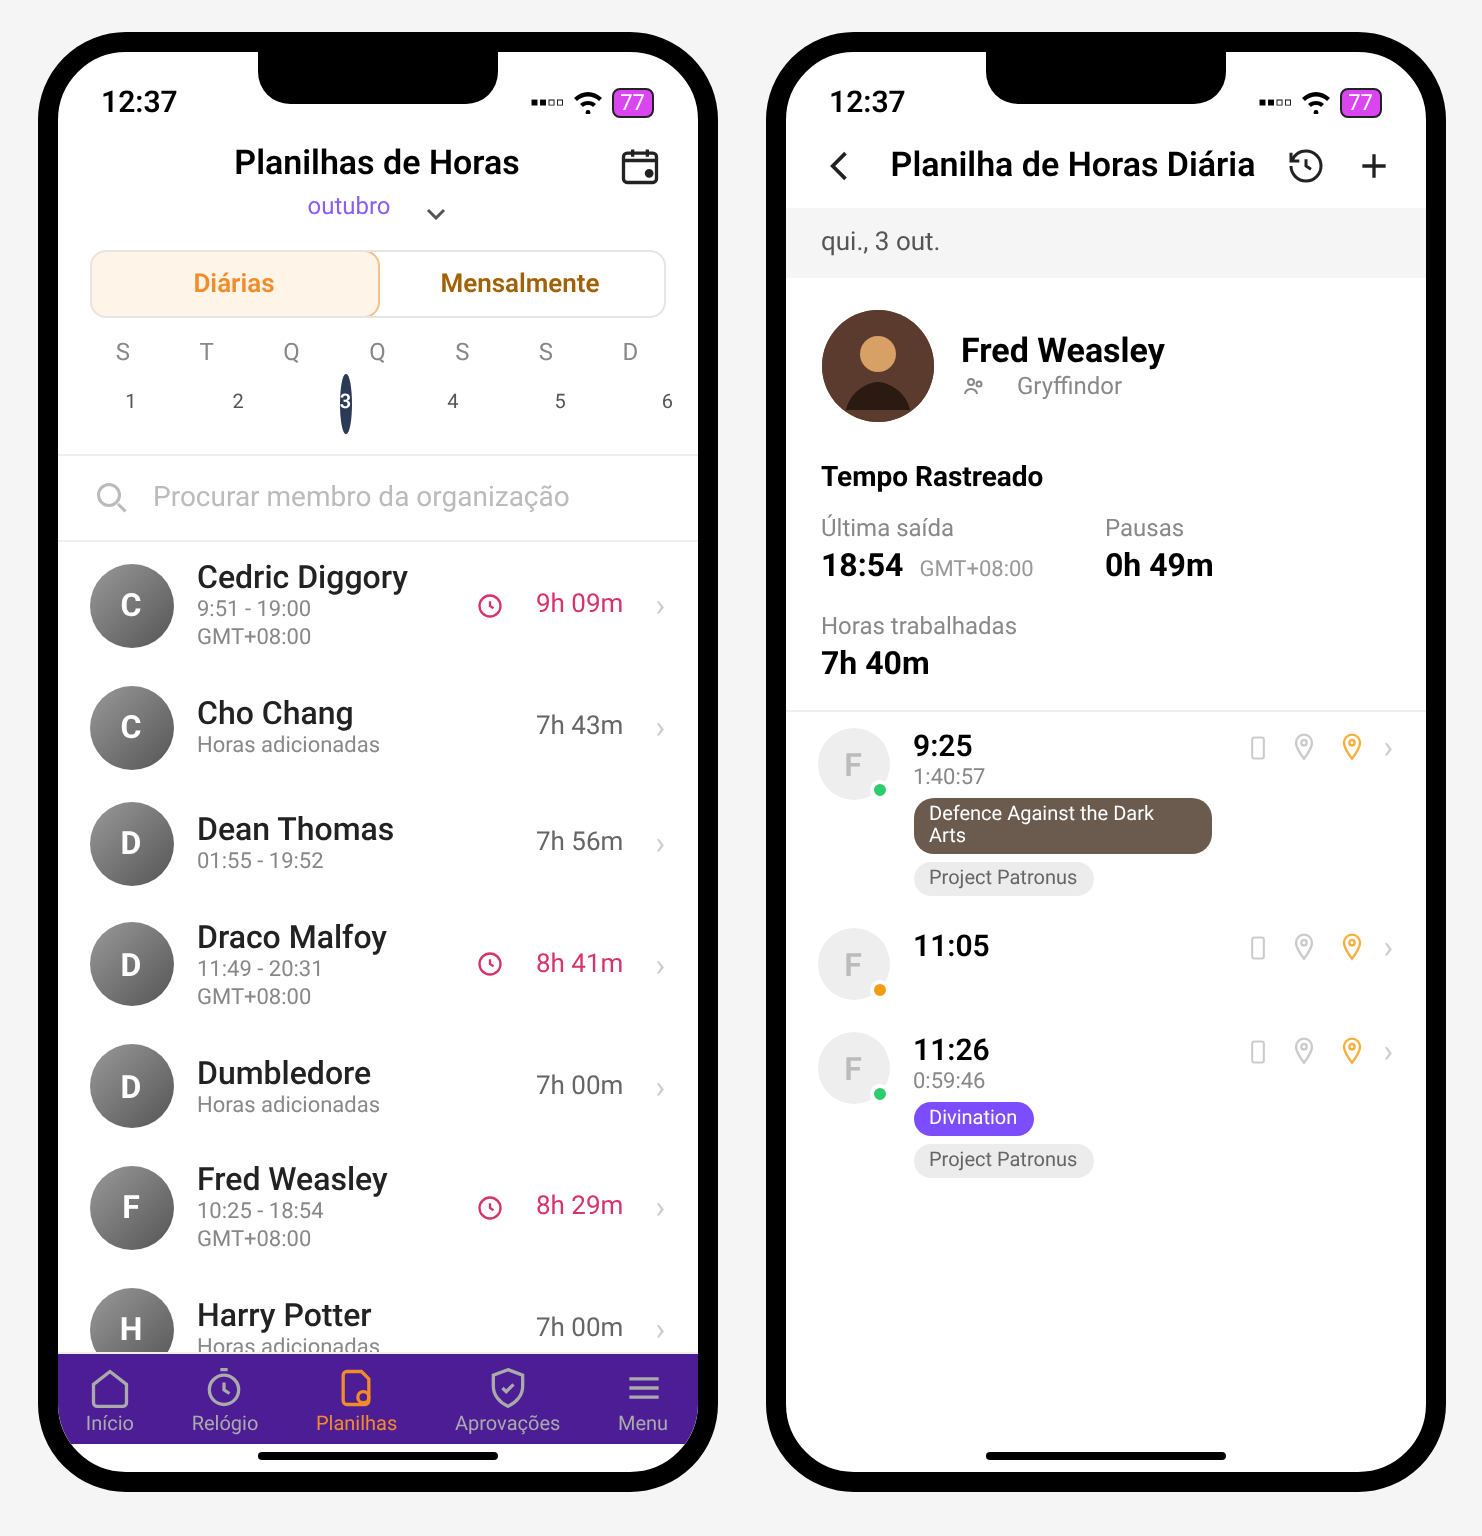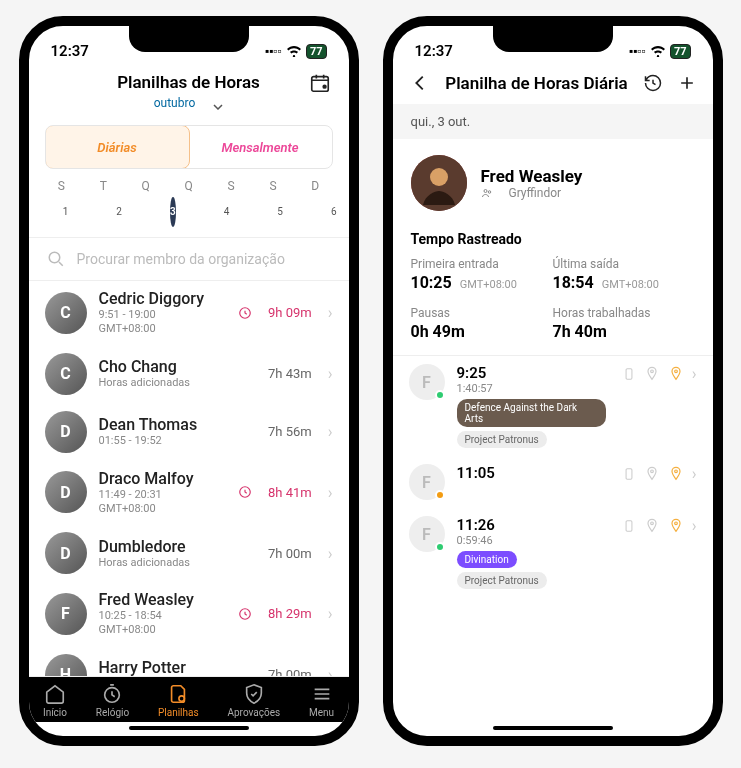--- a/index.html
+++ b/index.html
@@ -33,47 +33,46 @@
   }
   .status-bar {
     display: flex; justify-content: space-between; align-items: center;
     padding: 10px 22px 0 22px;
     font-size: 15px; font-weight: 600;
     height: 40px;
   }
   .status-right { display: flex; align-items: center; gap: 4px; font-size: 12px; }
   .battery-box {
     border: 1px solid #222; border-radius: 4px;
-    padding: 0 3px; font-size: 11px; font-weight: 700;
-    background: #14532d; color: #fff;
+    padding: 0 3px; font-size: 11px; font-weight: 400;
+    background: #d946ef; color: #fff;
   }
   .header {
     text-align: center;
     padding: 6px 16px 8px 16px;
     position: relative;
   }
   .header-title { font-size: 17px; font-weight: 600; }
-  .header-sub { font-size: 12px; color: #0369a1; display: inline-flex; align-items: flex-end; gap: 18px; }
+  .header-sub { font-size: 12px; color: #8b5cf6; display: inline-flex; align-items: flex-end; gap: 18px; }
   .header-icon-right {
     position: absolute; right: 18px; top: 6px;
   }
   .seg-control {
     display: flex;
     margin: 6px 16px 10px 16px;
     border: 1px solid #e5e5e5;
     border-radius: 8px;
     overflow: hidden;
-    height: 44px;
-    font-style: italic;
+    height: 34px;
   }
   .seg-btn {
     flex: 1;
     font-size: 13px; font-weight: 600;
     display: flex; align-items: center; justify-content: center;
-    color: #ec4899;
+    color: #a16207;
   }
   .seg-btn.active {
     color: #F28C28;
     background: #FFF4E8;
     border: 1px solid #F5C08A;
     border-radius: 8px;
     margin: -1px;
   }
   .week-row {
     display: flex; justify-content: space-around;
@@ -110,21 +109,21 @@
   .li-name { font-size: 16px; font-weight: 500; color: #222; }
   .li-meta { font-size: 11px; color: #888; line-height: 1.3; }
   .li-right { display: flex; align-items: center; gap: 16px; font-size: 13px; }
   .li-right.warn { color: #D6336C; }
   .li-right.normal { color: #666; }
   .chev { color: #ccc; font-size: 16px; }
   .tabbar {
     display: flex; justify-content: space-around; align-items: center;
     border-top: 1px solid #eee;
     padding: 6px 0 4px 0;
-    background: #000000;
+    background: #4c1d95;
   }
   .tab-item { display: flex; flex-direction: column; align-items: center; gap: 2px; font-size: 10px; color: #aaa; }
   .tab-item.active { color: #F28C28; }
   .home-indicator {
     width: 120px; height: 4px; background: #000; border-radius: 3px;
     margin: 4px auto 6px auto;
   }
   
   .header2 {
     display: flex; align-items: center; justify-content: space-between;
@@ -468,25 +467,20 @@
         </span>
         <span>Gryffindor</span>
       </div>
     </div>
   </div>
 
   <div class="section-title">Tempo Rastreado</div>
 
   <div class="time-grid">
     <div>
-      <div class="tg-label">Primeira entrada</div>
-      <span class="tg-value">10:25</span>
-      <span class="tg-tz">GMT+08:00</span>
-    </div>
-    <div>
       <div class="tg-label">Última saída</div>
       <span class="tg-value">18:54</span>
       <span class="tg-tz">GMT+08:00</span>
     </div>
     <div>
       <div class="tg-label">Pausas</div>
       <span class="tg-value">0h 49m</span>
     </div>
     <div>
       <div class="tg-label">Horas trabalhadas</div>

